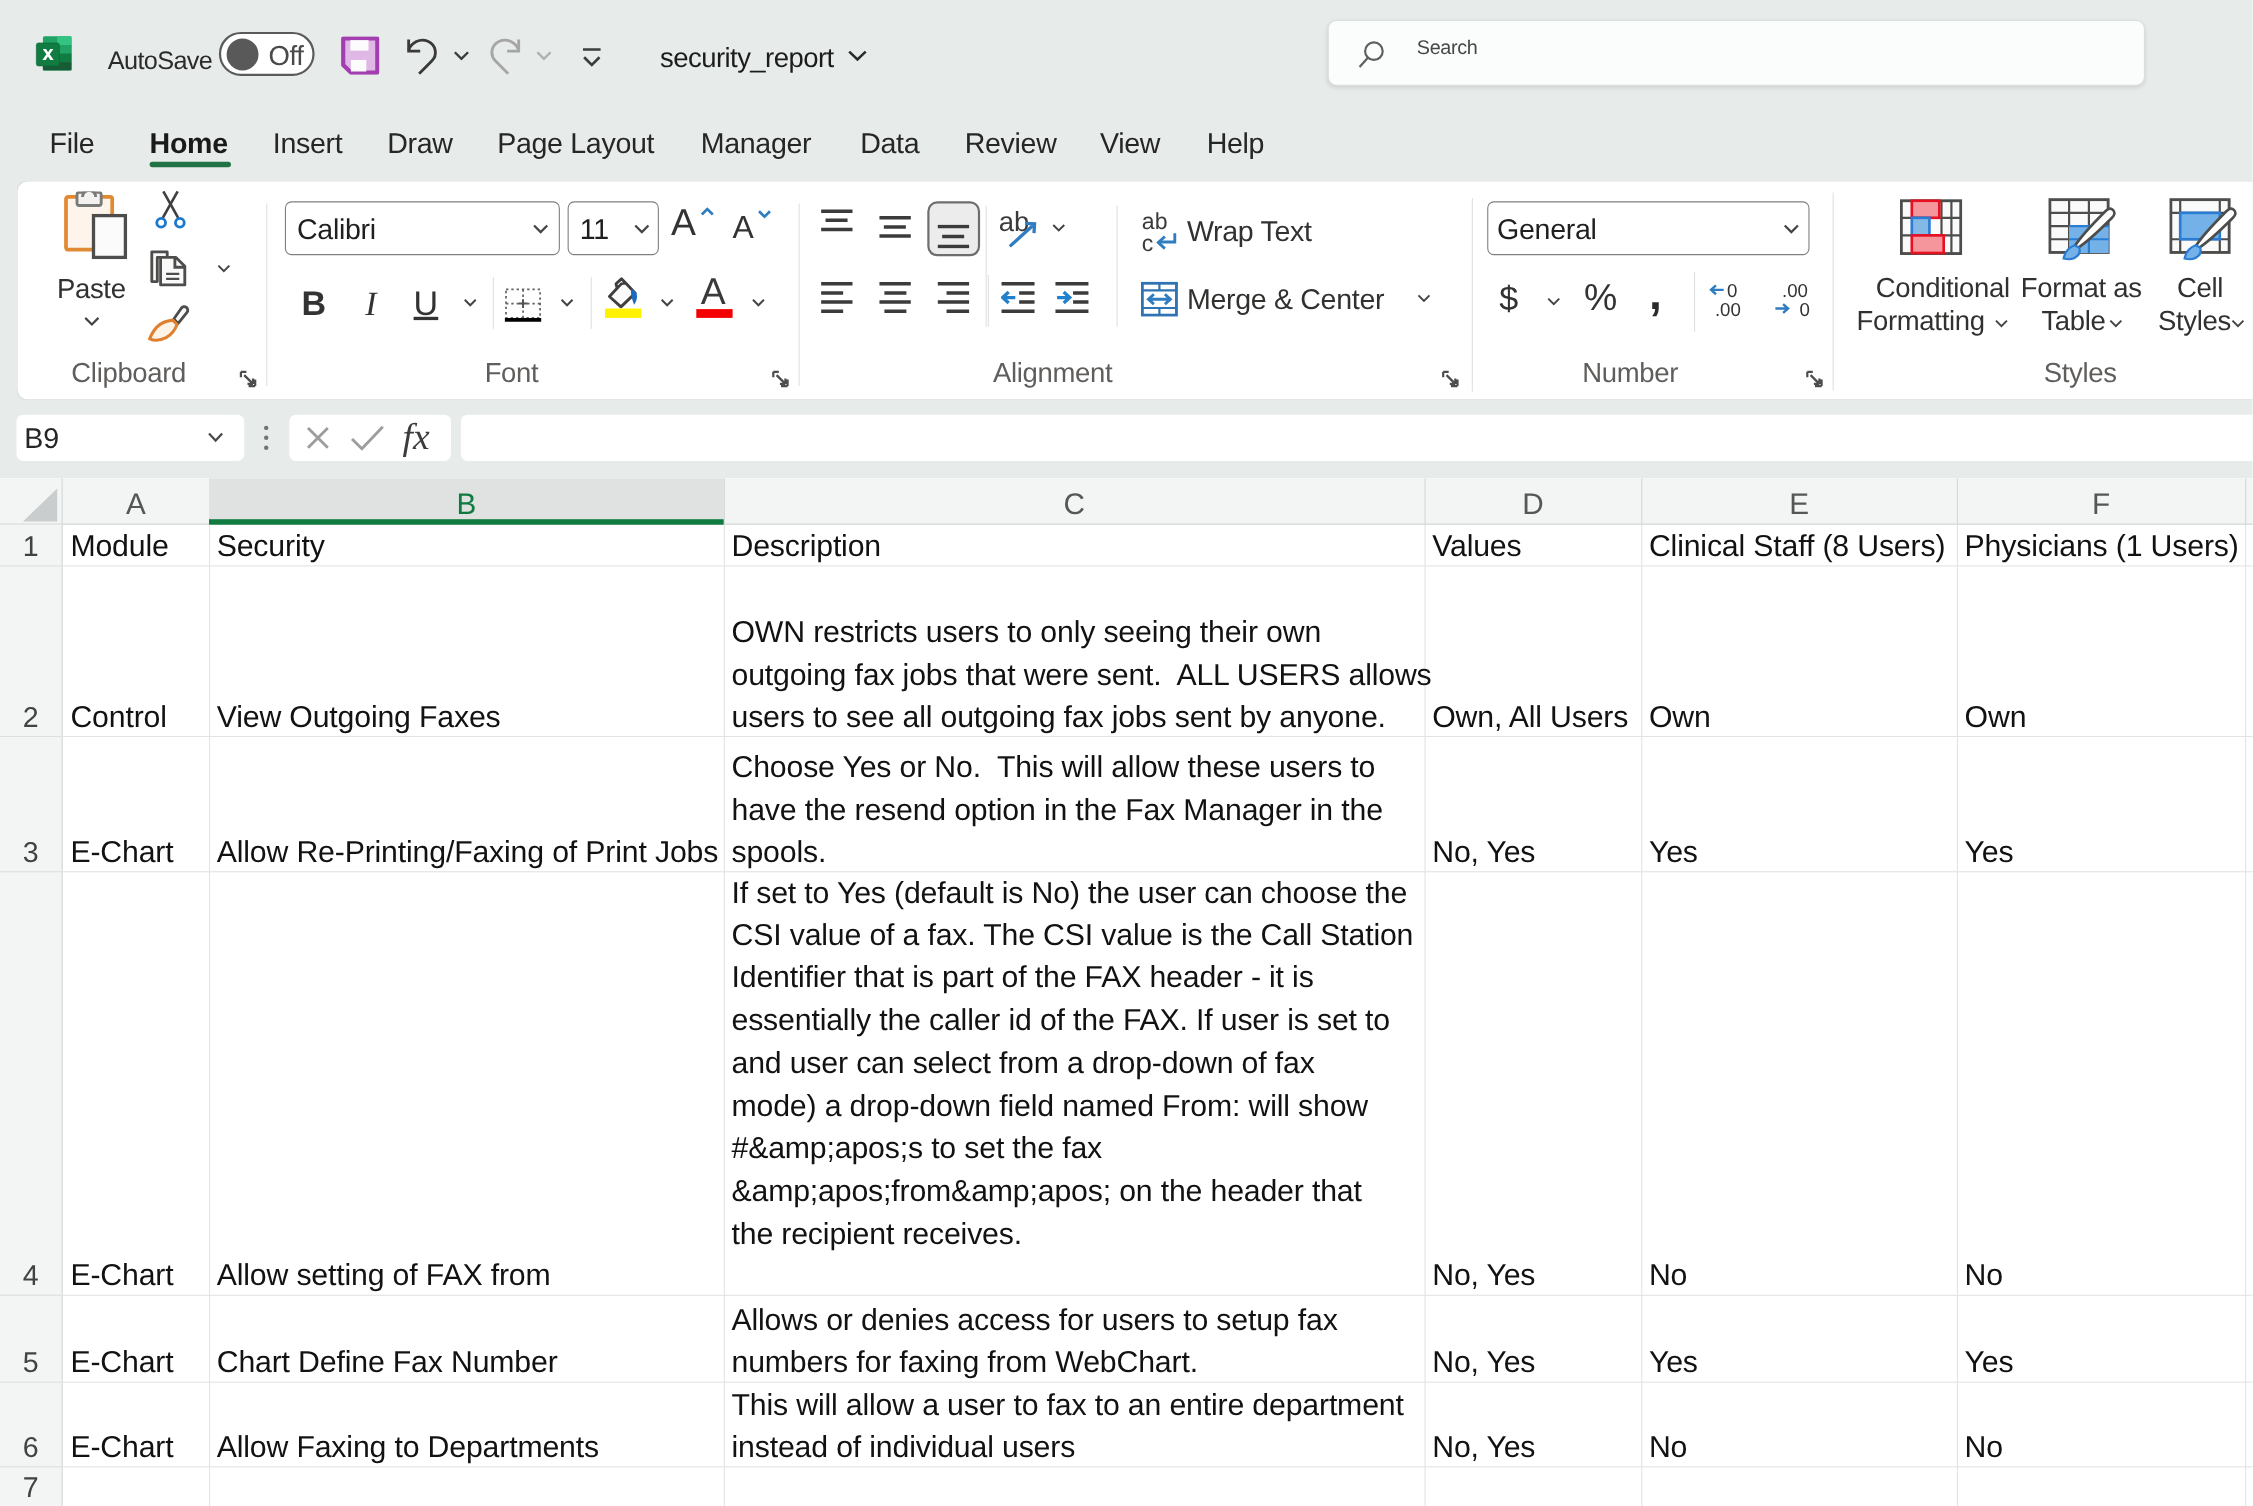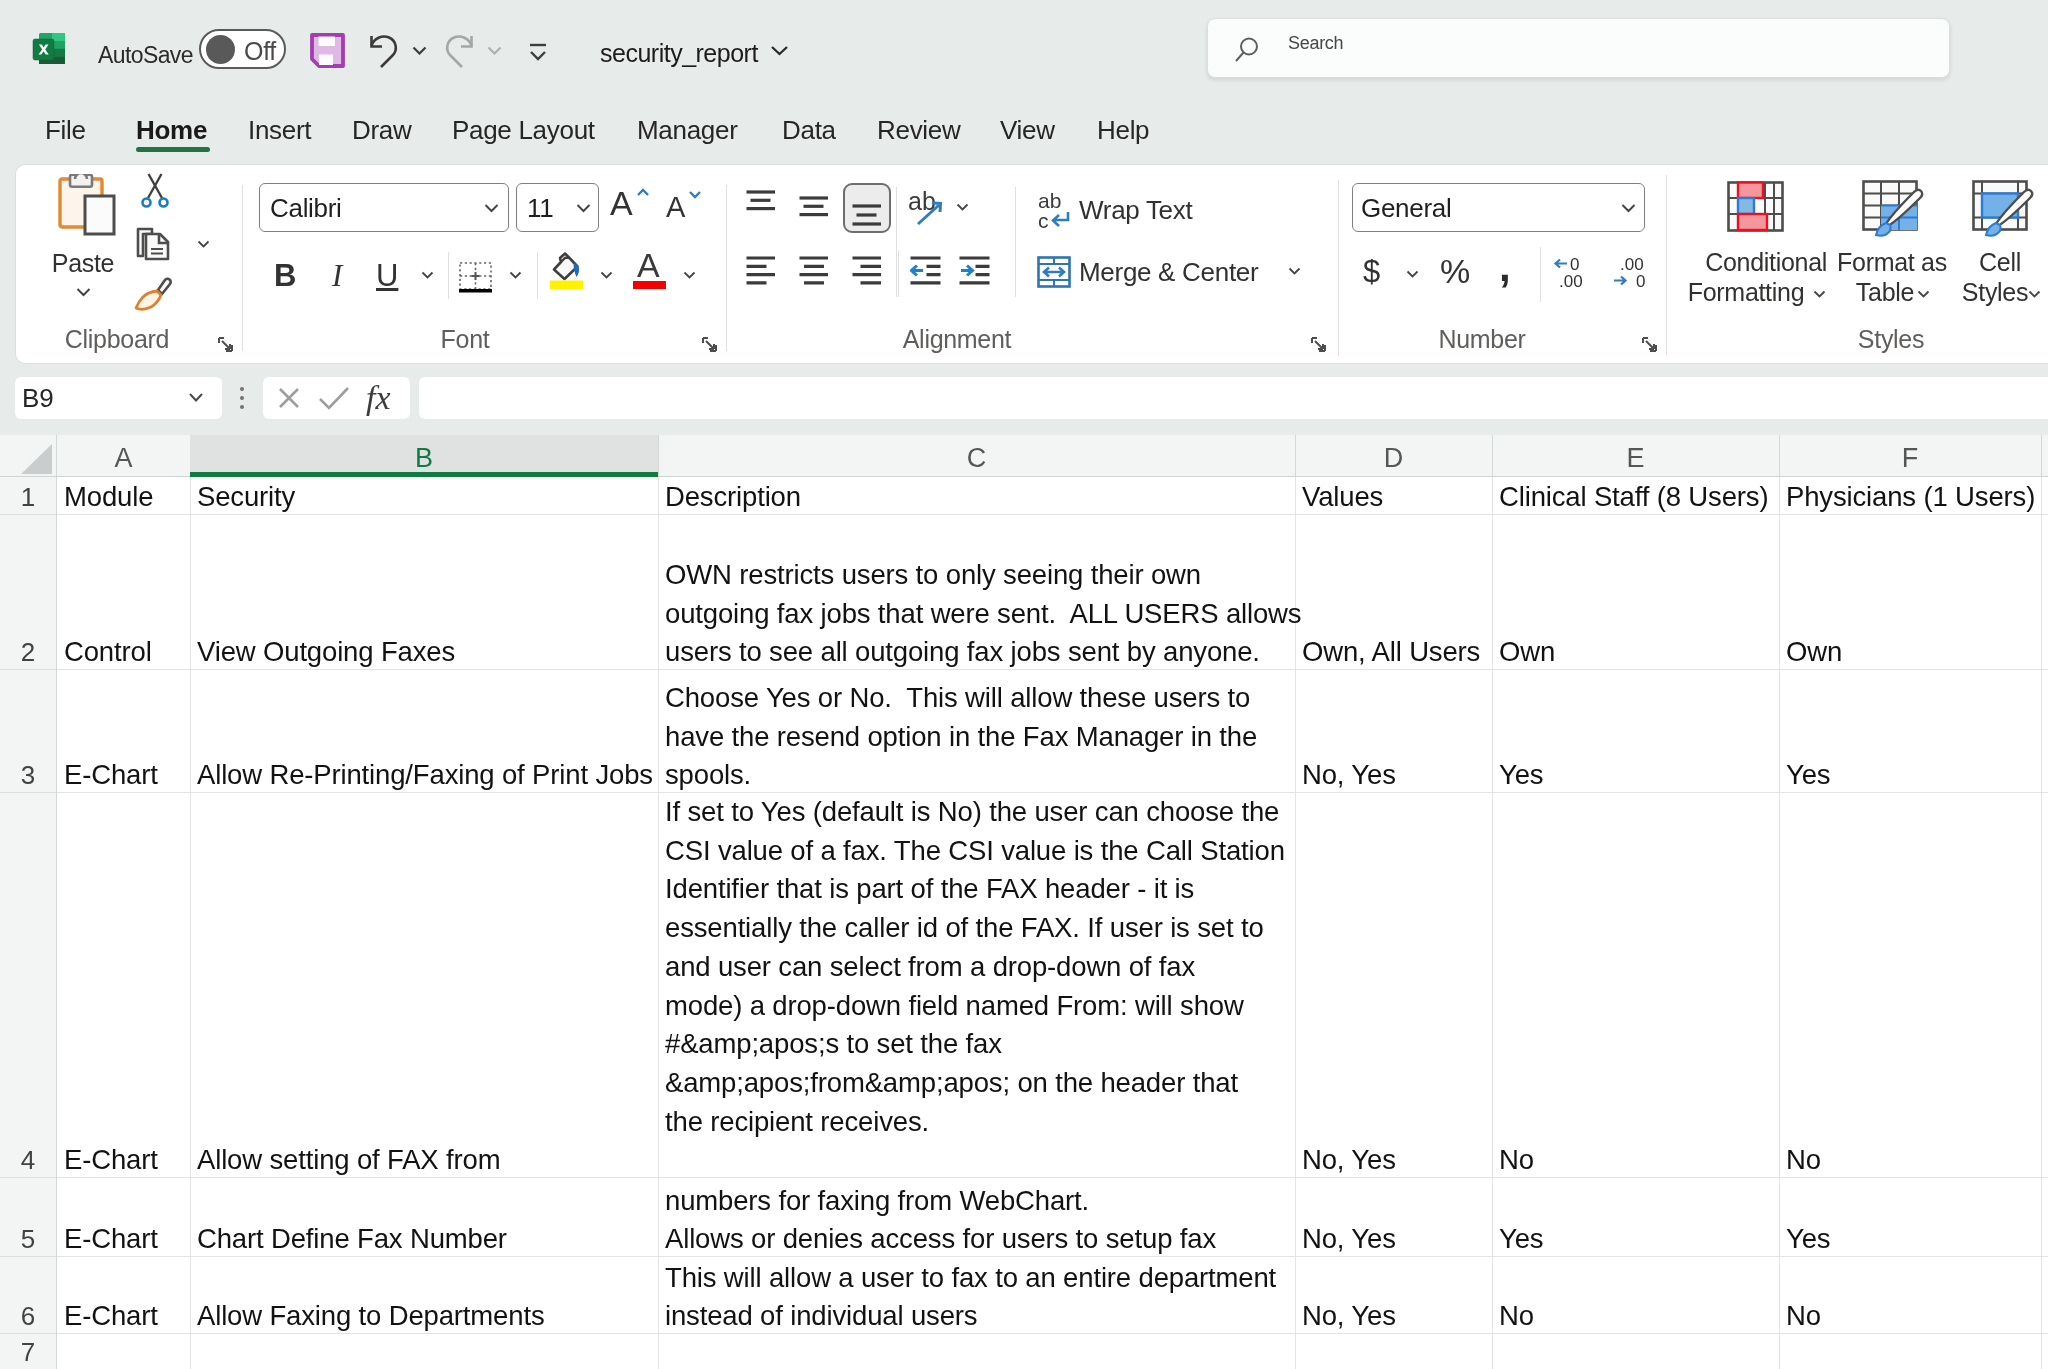--- a/index.html
+++ b/index.html
@@ -471,22 +471,22 @@
 <div class="abs cell" style="left:1786px;top:1138.3px">
     <div>No</div>
   </div>
 <div class="abs cell" style="left:64px;top:1217.3px">
     <div>E-Chart</div>
   </div>
 <div class="abs cell" style="left:197px;top:1217.3px">
     <div>Chart Define Fax Number</div>
   </div>
 <div class="abs cell" style="left:665px;top:1178.6px">
+    <div>Allows or denies access for users to setup fax</div>
     <div>numbers for faxing from WebChart.</div>
-    <div>Allows or denies access for users to setup fax</div>
   </div>
 <div class="abs cell" style="left:1302px;top:1217.3px">
     <div>No, Yes</div>
   </div>
 <div class="abs cell" style="left:1499px;top:1217.3px">
     <div>Yes</div>
   </div>
 <div class="abs cell" style="left:1786px;top:1217.3px">
     <div>Yes</div>
   </div>

